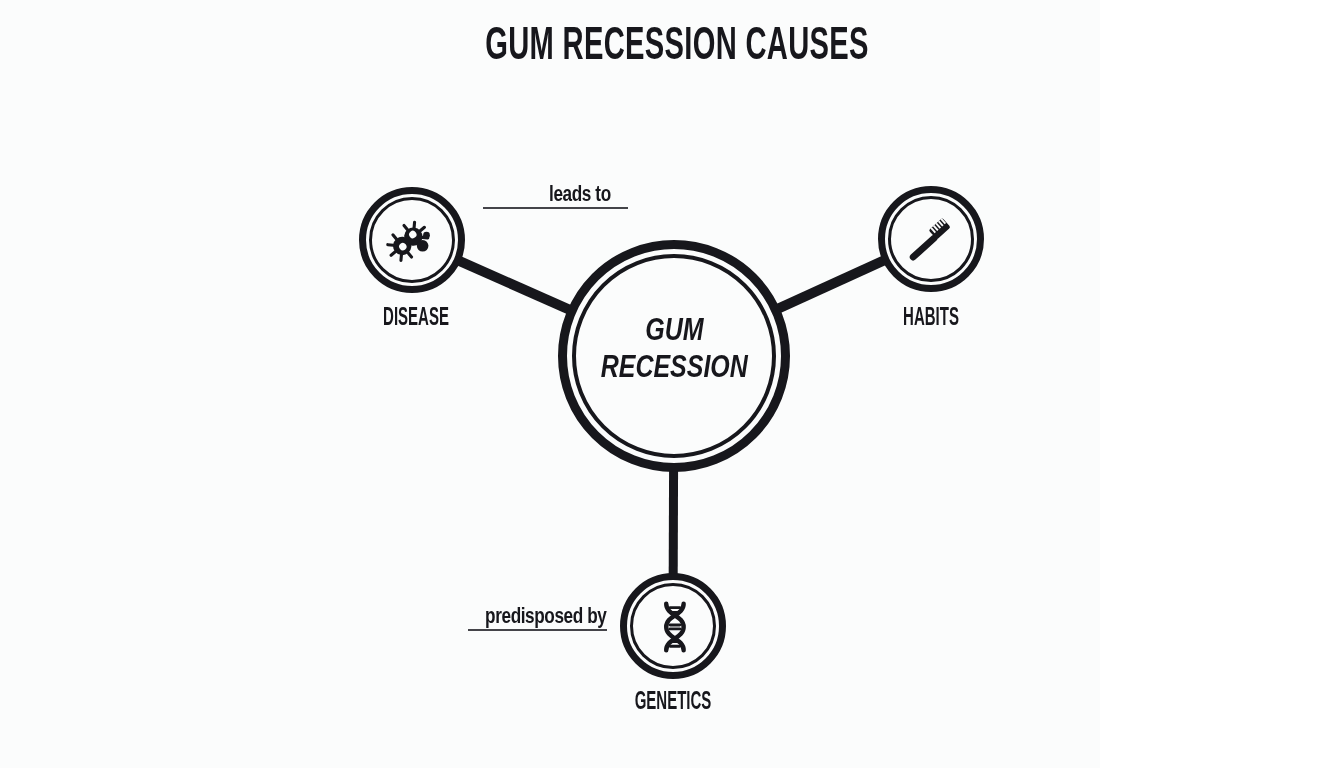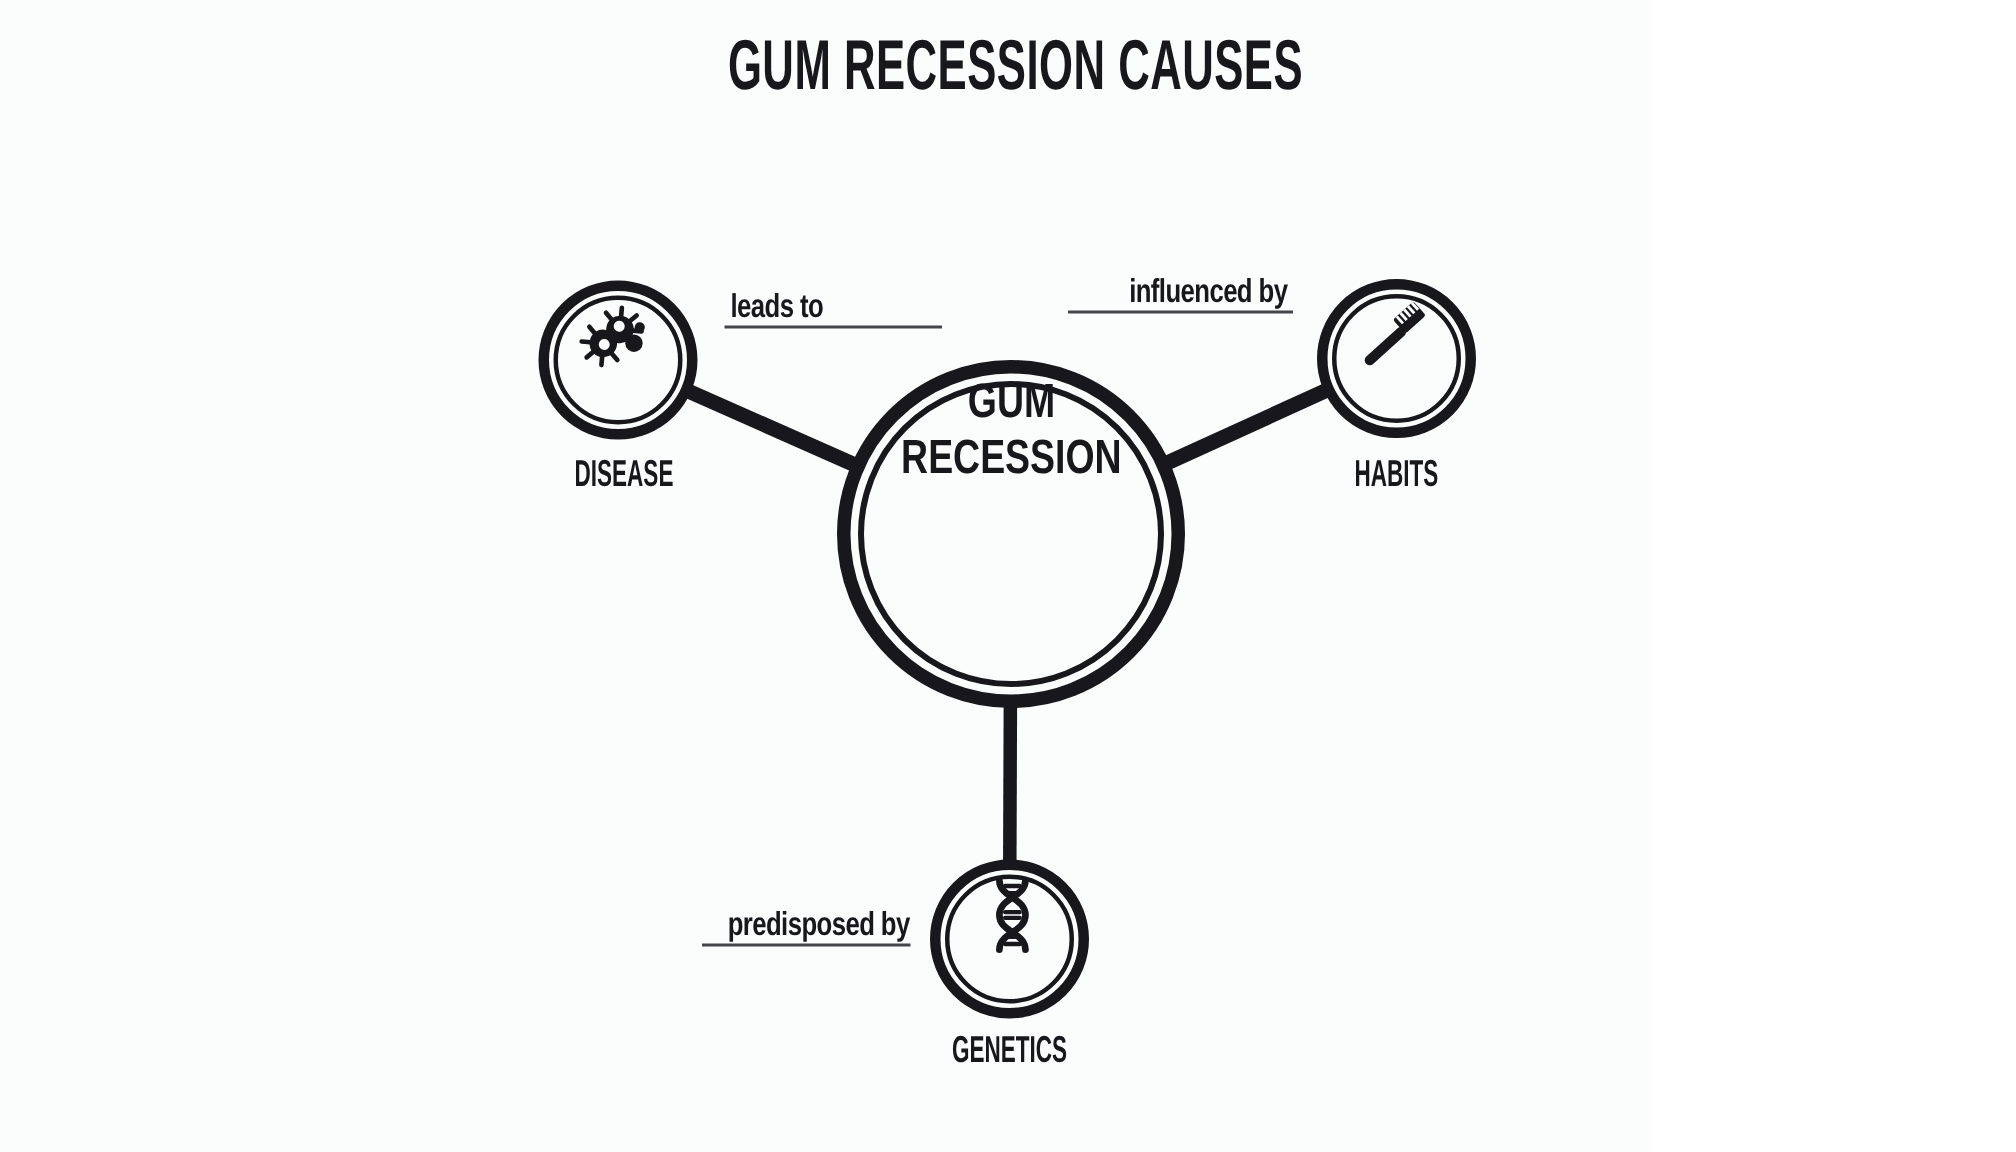--- a/index.html
+++ b/index.html
@@ -30,21 +30,21 @@
   
   .connectors{position:absolute;left:0;top:0;}
   .connectors line{stroke:var(--ink);}
   
   .node{
     position:absolute;
     box-sizing:border-box;
     border-radius:50%;
     background:var(--bg);
     border:solid var(--ink);
-    display:flex;justify-content:center;
+    display:flex;align-items:center;justify-content:center;font-style:italic;
   }
   .node .ring{
     position:absolute;border-radius:50%;
     border:solid var(--ink);
     pointer-events:none;
   }
   .node-center{
     left:558px;top:240px;width:232px;height:232px;
     border-width:9px;
   }
@@ -88,21 +88,21 @@
     font-size:22px;font-weight:bold;
     letter-spacing:-0.5px;
     color:var(--ink);
     white-space:nowrap;
   }
   .edge-label > span{
     display:inline-block;
     transform:scaleX(0.78);
     white-space:nowrap;
   }
-  .edge-leads{left:483px;top:191px;width:145px;text-align:left;padding-left:4px;}
+  .edge-leads{left:483px;top:181px;width:145px;text-align:right;padding-left:4px;}
   .edge-leads > span{transform-origin:left center;}
   .edge-influenced{left:712px;top:181px;width:150px;text-align:right;padding-right:4px;}
   .edge-influenced > span{transform-origin:right center;}
   .edge-predisposed{left:468px;top:603px;width:139px;text-align:left;}
   .edge-predisposed > span{transform-origin:center;}
   
   .icon{color:var(--ink);display:block;}
 </style>
 </head>
 <body>
@@ -112,23 +112,20 @@
   <div class="title">GUM RECESSION CAUSES</div>
 
   <svg class="connectors" width="1344" height="768" viewBox="0 0 1344 768" aria-hidden="true">
     <line x1="412" y1="240" x2="674" y2="356" stroke-width="10" stroke="#17171c"></line>
     <line x1="931" y1="239" x2="674" y2="356" stroke-width="10" stroke="#17171c"></line>
     <line x1="673" y1="626" x2="674" y2="356" stroke-width="9" stroke="#17171c"></line>
   </svg>
 
   <div class="edge-label edge-leads">
     <span>leads to</span>
-  </div>
-  <div class="edge-label edge-influenced">
-    <span>influenced by</span>
   </div>
   <div class="edge-label edge-predisposed">
     <span>predisposed by</span>
   </div>
 
   <div class="node node-center">
     <div class="ring"></div>
     <div class="center-text">
       <span>GUM</span>
       <span>RECESSION</span>

